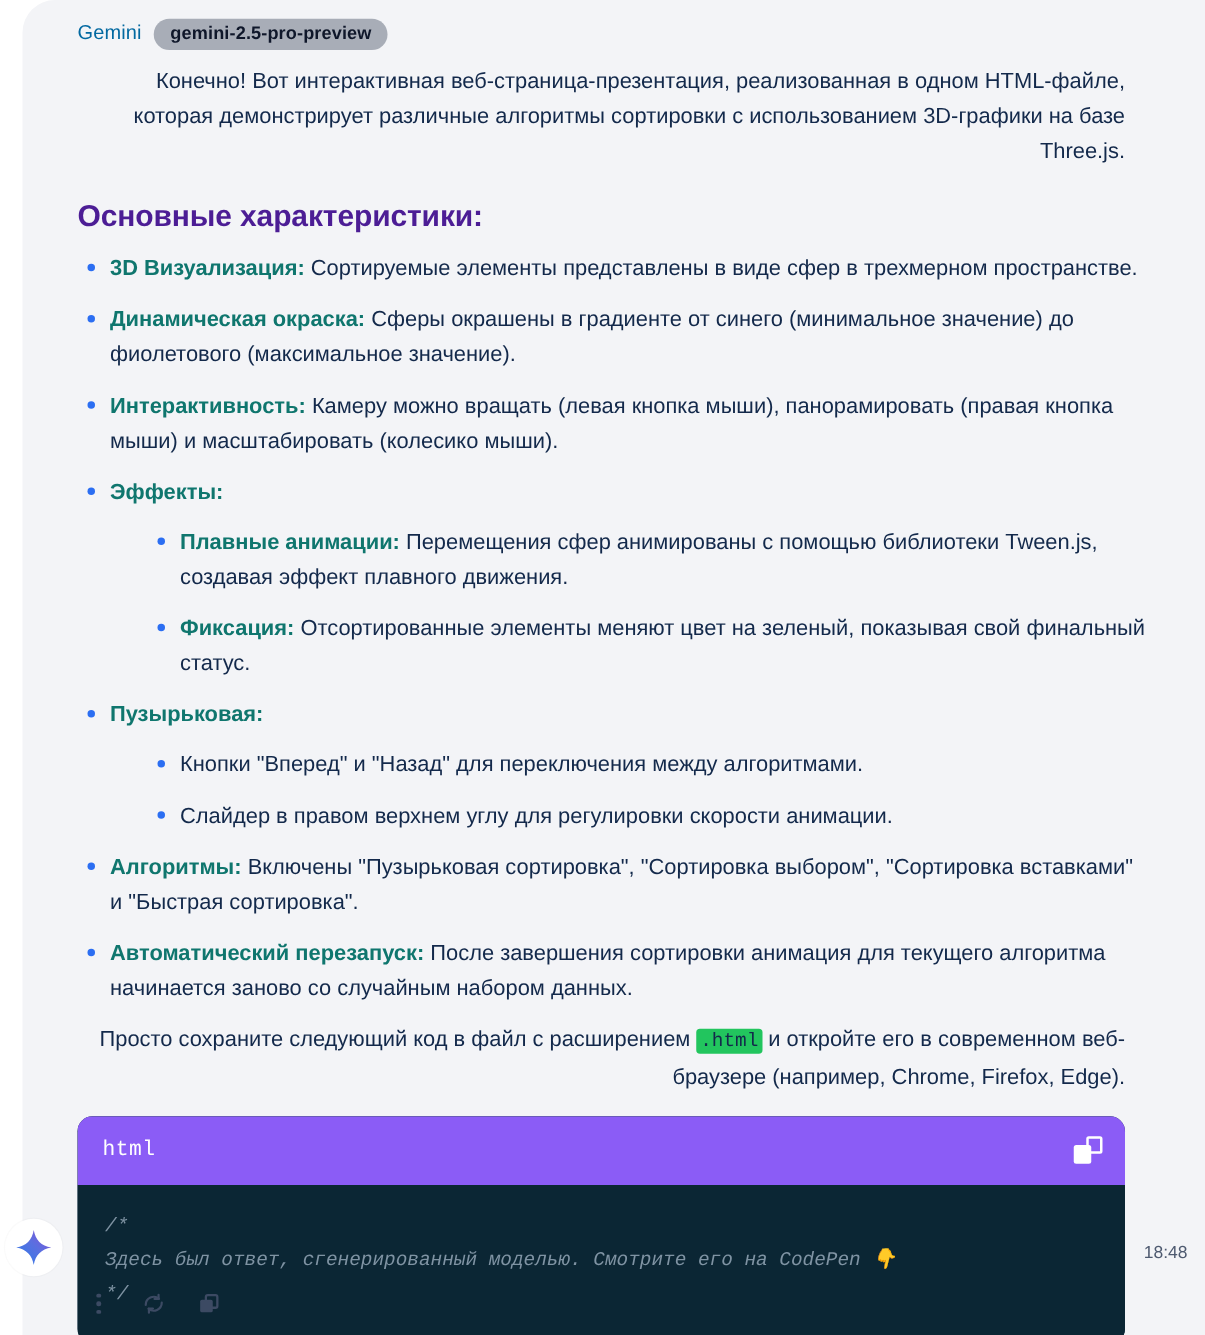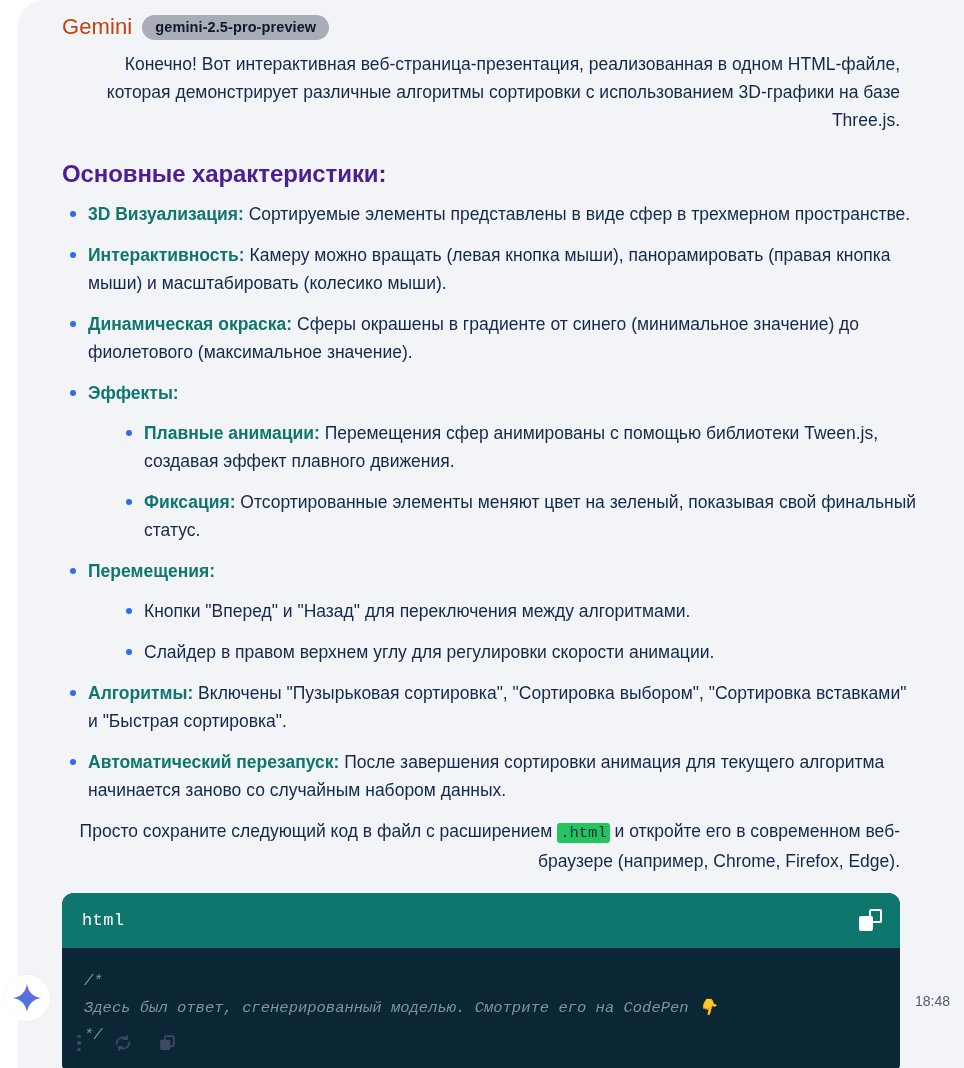--- a/index.html
+++ b/index.html
@@ -40,22 +40,22 @@
 
   
   .msg-header {
     display: flex;
     align-items: center;
     gap: 10px;
     height: 30px;
     margin: 0 0 6px 0;
   }
   .author-name {
-    font-size: 22px;
-    color: #c2410c;
+    font-size: 16px;
+    color: #0369a1;
     letter-spacing: .1px;
   }
   .model-badge {
     display: inline-flex;
     align-items: center;
     height: 25px;
     padding: 0 13px;
     border-radius: 13px;
     background: #a8adb7;
     color: #0f172a;
@@ -142,21 +142,21 @@
 
   
   .code-block {
     margin: 18px 0 0 0;
     width: 838px;
     border-radius: 12px;
     overflow: hidden;
     background: #07263a;
   }
   .code-head {
-    background: #0f766e;
+    background: #8b5cf6;
     height: 55px;
     display: flex;
     align-items: center;
     justify-content: space-between;
     padding: 0 18px 0 20px;
     box-sizing: border-box;
   }
   .code-lang {
     font-family: "Liberation Mono", monospace;
     font-size: 17px;
@@ -260,41 +260,41 @@
 
     <h2 class="section-title">Основные характеристики:</h2>
 
     <ul class="lv1">
 
       <li>
         <span class="b">3D Визуализация:</span><span> Сортируемые элементы представлены в виде сфер в трехмерном пространстве.</span>
       </li>
 
       <li>
+        <span class="b">Динамическая окраска:</span><span> Сферы окрашены в градиенте от синего (минимальное значение) до фиолетового (максимальное значение).</span>
+      </li>
+
+      <li>
         <span class="b">Интерактивность:</span><span> Камеру можно вращать (левая кнопка мыши), панорамировать (правая кнопка мыши) и масштабировать (колесико мыши).</span>
-      </li>
-
-      <li>
-        <span class="b">Динамическая окраска:</span><span> Сферы окрашены в градиенте от синего (минимальное значение) до фиолетового (максимальное значение).</span>
       </li>
 
       <li>
         <span class="b">Эффекты:</span><span></span>
         <ul class="lv2">
           <li>
             <span class="b">Плавные анимации:</span><span> Перемещения сфер анимированы с помощью библиотеки Tween.js, создавая эффект плавного движения.</span>
           </li>
           <li>
             <span class="b">Фиксация:</span><span> Отсортированные элементы меняют цвет на зеленый, показывая свой финальный статус.</span>
           </li>
         </ul>
       </li>
 
       <li>
-        <span class="b">Перемещения:</span><span></span>
+        <span class="b">Пузырьковая:</span><span></span>
         <ul class="lv2">
           <li>
             <span>Кнопки "Вперед" и "Назад" для переключения между алгоритмами.</span>
           </li>
           <li>
             <span>Слайдер в правом верхнем углу для регулировки скорости анимации.</span>
           </li>
         </ul>
       </li>
 

